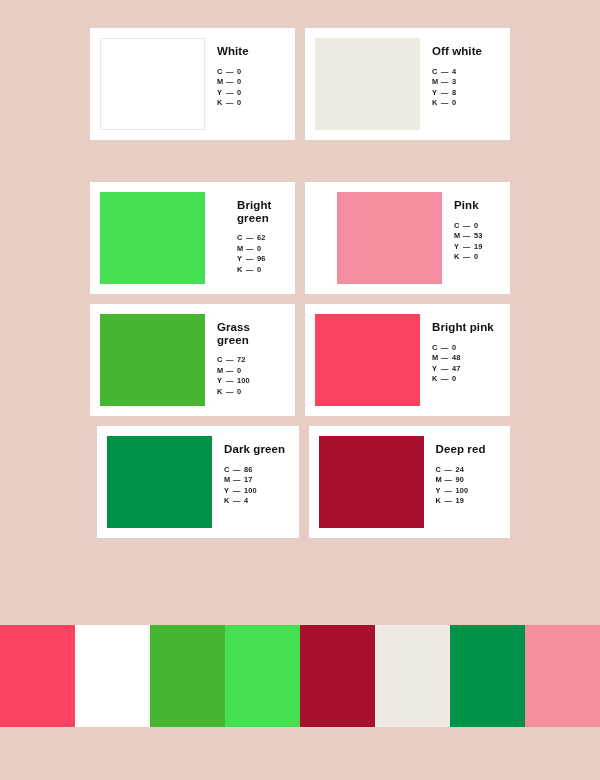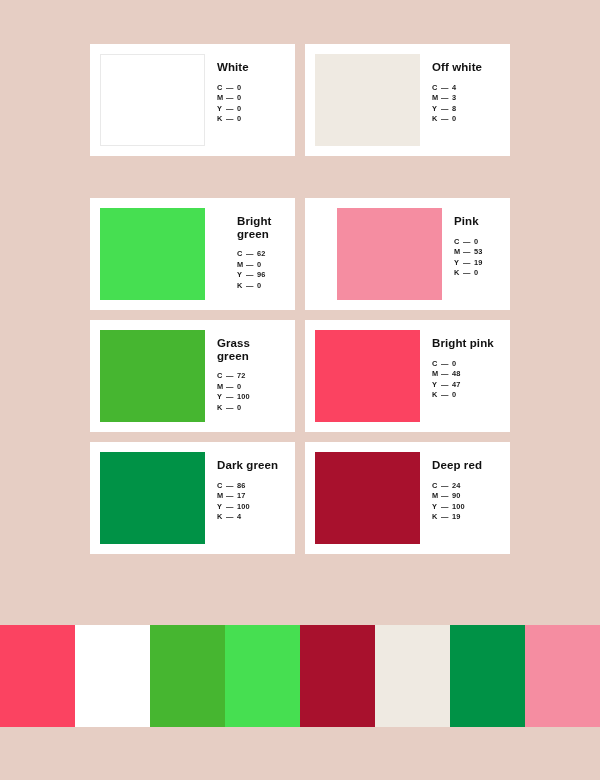--- a/index.html
+++ b/index.html
@@ -20,21 +20,21 @@
     left: 0;
     top: 0;
     width: 600px;
     height: 780px;
   }
 
   
   .card-grid {
     position: absolute;
     left: 90px;
-    top: 44px;
+    top: 28px;
     width: 420px;
   }
   .card-row {
     display: flex;
     gap: 10px;
     margin-bottom: 10px;
   }
   .card-row.gap-large {
     margin-bottom: 42px;
   }
@@ -191,21 +191,21 @@
             <li class="cmyk-line"><span class="cmyk-channel">C</span><span class="cmyk-dash">—</span><span>0</span></li>
             <li class="cmyk-line"><span class="cmyk-channel">M</span><span class="cmyk-dash">—</span><span>48</span></li>
             <li class="cmyk-line"><span class="cmyk-channel">Y</span><span class="cmyk-dash">—</span><span>47</span></li>
             <li class="cmyk-line"><span class="cmyk-channel">K</span><span class="cmyk-dash">—</span><span>0</span></li>
           </ul>
         </div>
       </div>
     </div>
 
     <div class="card-row">
-      <div class="color-card" style="background: rgb(255, 255, 255);">
+      <div class="color-card" style="background: rgb(255, 255, 255); margin-left: 7px;">
         <div class="swatch" style="background: rgb(0, 146, 70);"></div>
         <div class="card-info">
           <p class="card-title">Dark green</p>
           <ul class="cmyk-list">
             <li class="cmyk-line"><span class="cmyk-channel">C</span><span class="cmyk-dash">—</span><span>86</span></li>
             <li class="cmyk-line"><span class="cmyk-channel">M</span><span class="cmyk-dash">—</span><span>17</span></li>
             <li class="cmyk-line"><span class="cmyk-channel">Y</span><span class="cmyk-dash">—</span><span>100</span></li>
             <li class="cmyk-line"><span class="cmyk-channel">K</span><span class="cmyk-dash">—</span><span>4</span></li>
           </ul>
         </div>

